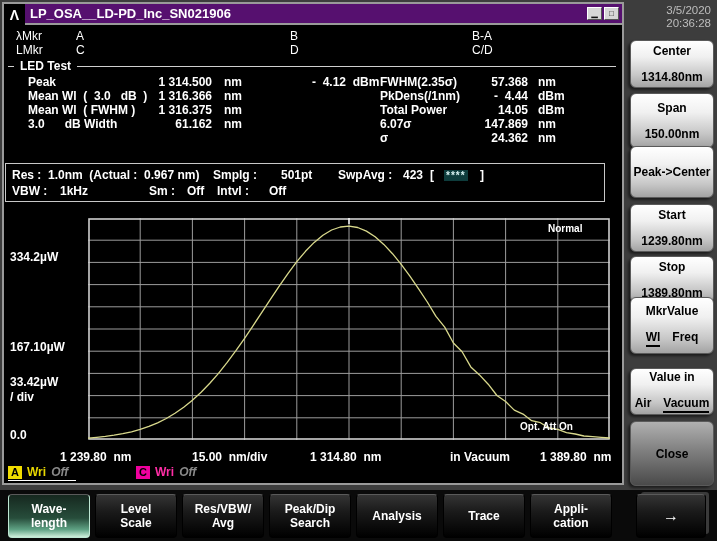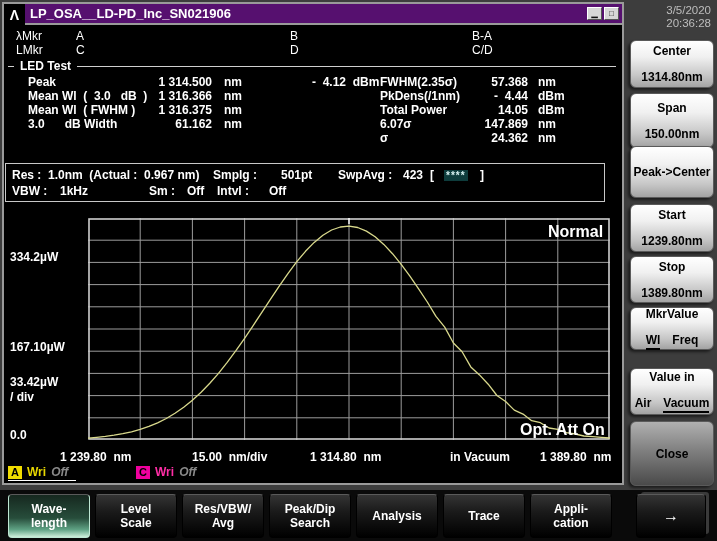--- a/index.html
+++ b/index.html
@@ -48,21 +48,21 @@
   
   .swpbox { position:absolute; left:1px; top:159px; width:600px; height:39px; border:1px solid #c8c8c8;
             color:#fff; font-weight:bold; font-size:12px; }
   .swpbox span { position:absolute; white-space:pre; }
   .stars { background:#0e3c3c; color:#d8f2f2; font-size:10px; padding:0 2px; letter-spacing:1px; }
 
   
   .ylab { position:absolute; color:#fff; font-weight:bold; font-size:12px; white-space:pre; }
   .plot { position:absolute; left:84px; top:214px; width:522px; height:222px; }
   .plot svg { display:block; }
-  .chart-note { position:absolute; color:#fff; font-weight:bold; font-size:16px; white-space:pre; }
+  .chart-note { position:absolute; color:#fff; font-weight:bold; font-size:10px; white-space:pre; }
   .xlabs { position:absolute; top:446px; left:0; right:0; height:14px; color:#fff; font-weight:bold; font-size:12px; }
   .xlabs span { position:absolute; white-space:pre; }
 
   
   .tr-row { position:absolute; top:461px; left:4px; right:0; height:16px; font-size:12px; font-weight:bold; }
   .tr-a { position:absolute; left:0; display:flex; align-items:center; gap:5px; border-bottom:1px solid #fff; padding:0 8px 1px 0; }
   .tr-c { position:absolute; left:128px; display:flex; align-items:center; gap:5px; }
   .badge { width:14px; height:13px; display:flex; align-items:center; justify-content:center;
            color:#000; font-size:11px; font-weight:bold; }
   .badge-a { background:#f0dc00; }
@@ -276,21 +276,21 @@
   <span>Peak-&gt;Center</span>
 </div>
 <div class="sbtn" style="top:204px;height:48px">
   <span>Start</span>
   <span>1239.80nm</span>
 </div>
 <div class="sbtn" style="top:256px;height:47px">
   <span>Stop</span>
   <span>1389.80nm</span>
 </div>
-<div class="sbtn" style="top:307px;height:43px">
+<div class="sbtn" style="top:297px;height:57px">
   <span>MkrValue</span>
   <span class="opts">
     <span class="u2">Wl</span>
     <span>Freq</span>
   </span>
 </div>
 <div class="sbtn" style="top:368px;height:47px">
   <span>Value in</span>
   <span class="opts">
     <span>Air</span>

